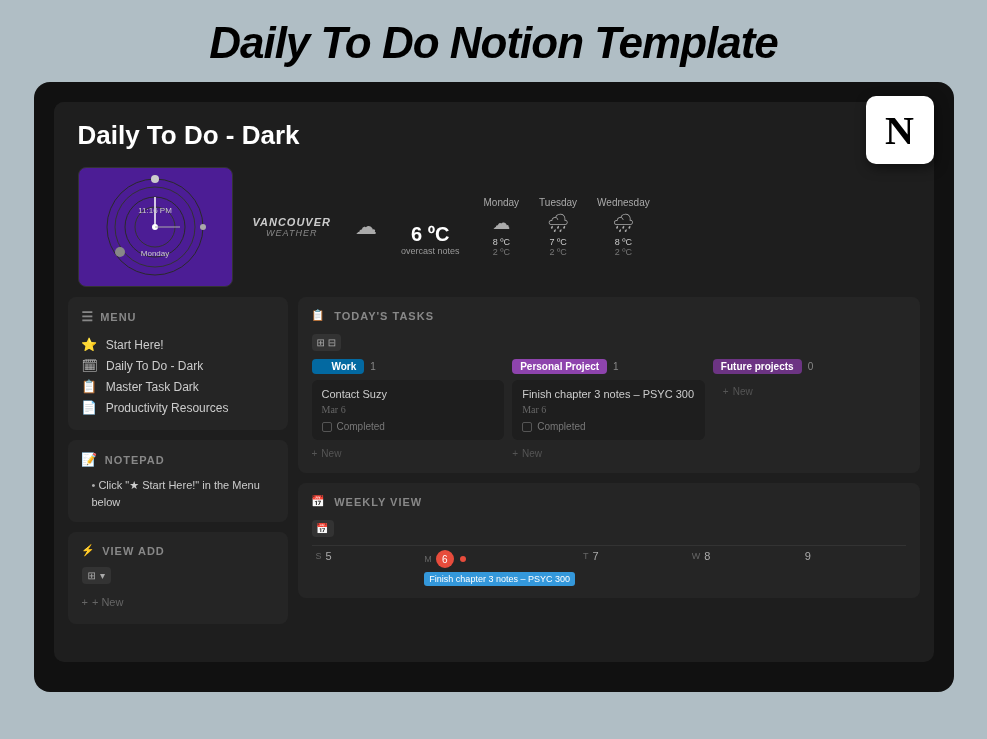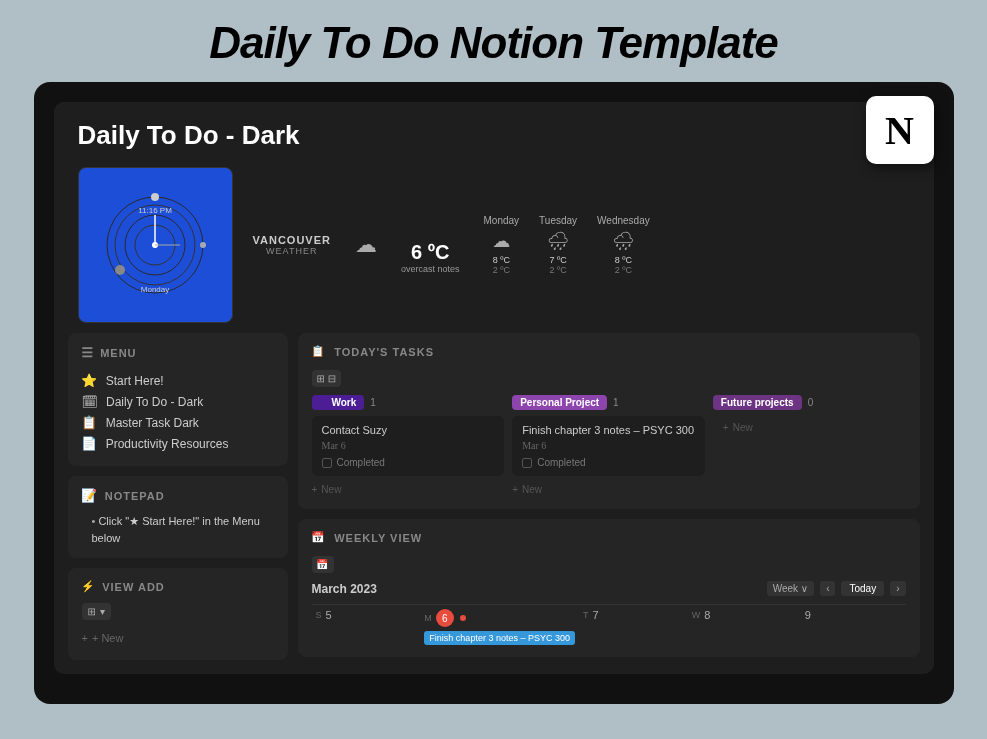--- a/index.html
+++ b/index.html
@@ -76,22 +76,22 @@
     .weather-row {
       display: flex;
       align-items: center;
       padding: 6px 24px 10px;
       gap: 20px;
     }
 
     
     .clock-widget {
       width: 155px;
-      height: 156px;
-      background: #1d4ed8;
+      height: 120px;
+      background: #4c1d95;
       border: 1px solid #333;
       border-radius: 8px;
       position: relative;
       display: flex;
       align-items: center;
       justify-content: center;
       flex-shrink: 0;
       overflow: hidden;
     }
     .clock-svg {
@@ -118,20 +118,21 @@
 
     
     .weather-info {
       display: flex;
       align-items: center;
       gap: 24px;
       flex: 1;
     }
     .weather-location {
       text-align: center;
+      font-style: italic;
     }
     .weather-city {
       font-size: 11px;
       font-weight: 700;
       color: #ccc;
       letter-spacing: 1px;
     }
     .weather-label {
       font-size: 9px;
       color: #888;
@@ -332,21 +333,21 @@
       align-items: center;
       gap: 6px;
       margin-bottom: 6px;
     }
     .kanban-tag {
       padding: 2px 8px;
       border-radius: 4px;
       font-size: 10px;
       font-weight: 600;
     }
-    .tag-work { background: #4c1d95; color: #fff; padding-left: 20px; }
+    .tag-work { background: #0369a1; color: #fff; padding-left: 20px; }
     .tag-personal { background: #8e44ad; color: #fff; }
     .tag-future { background: #6c3483; color: #fff; }
     .kanban-count { font-size: 10px; color: #888; }
 
     .task-card {
       background: #1e1e1e;
       border-radius: 6px;
       padding: 8px 10px;
       margin-bottom: 6px;
     }
@@ -671,29 +672,20 @@
 
           </div>
         </div>
 
         <div class="content-section">
           <div class="content-section-header">
             <span>📅</span>
             <span>WEEKLY VIEW</span>
           </div>
           <div class="calendar-mini-icon">📅</div>
-          <div class="weekly-view-header">
-            <span class="weekly-month">March 2023</span>
-            <div class="weekly-controls">
-              <button class="week-btn">Week ∨</button>
-              <button class="week-btn">‹</button>
-              <button class="today-btn">Today</button>
-              <button class="week-btn">›</button>
-            </div>
-          </div>
           <div class="weekly-grid">
 
             <div class="weekly-col">
               <div class="weekly-col-header">
                 <span>S</span>
                 <span class="weekly-day-num">5</span>
               </div>
             </div>
 
             <div class="weekly-col">

